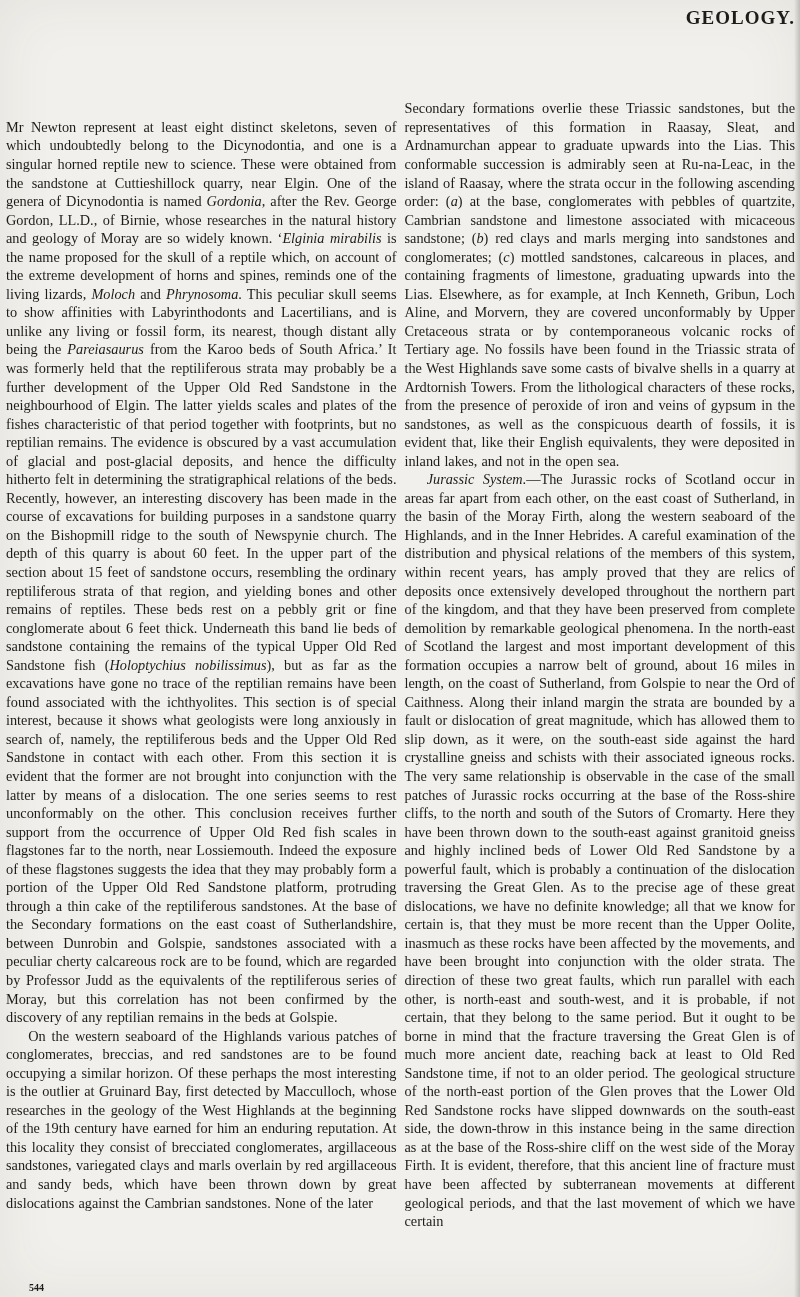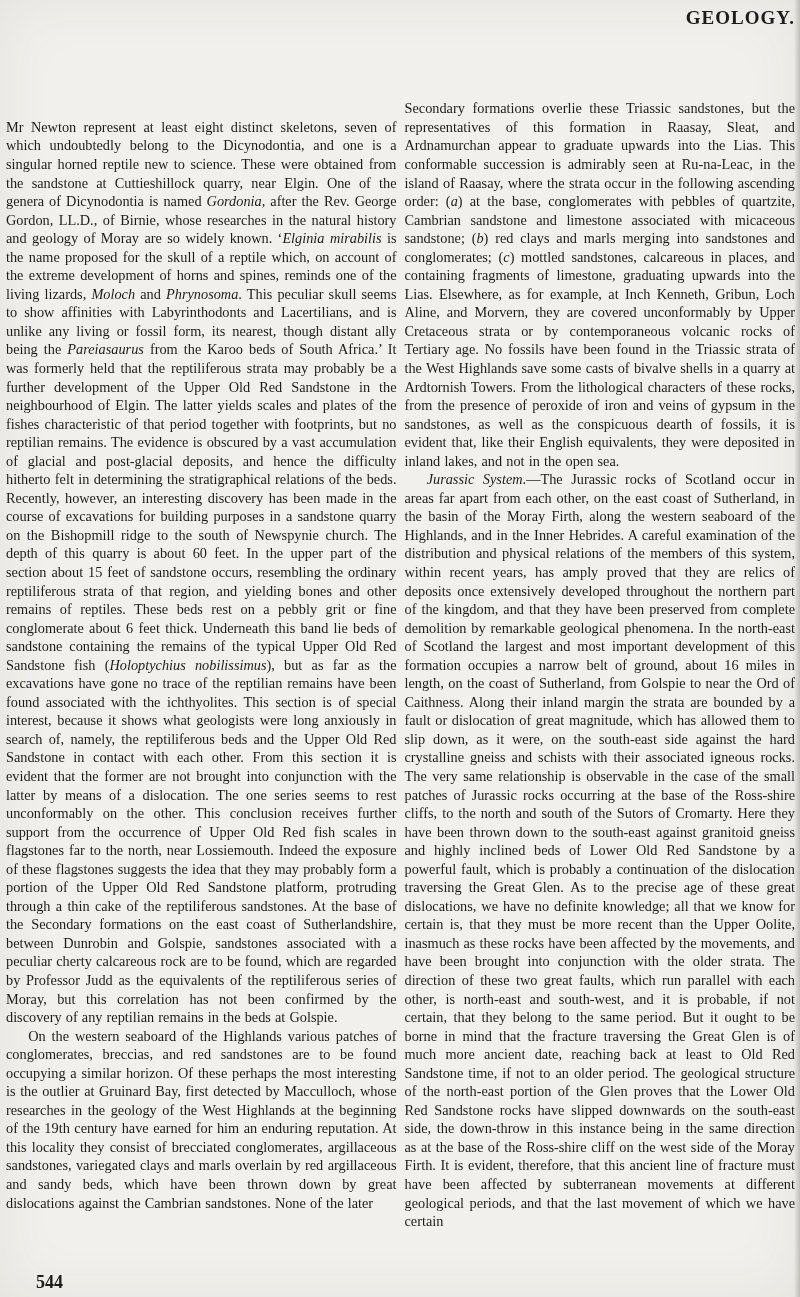--- a/index.html
+++ b/index.html
@@ -49,24 +49,24 @@
     opacity: 0.8;
   }
   .para {
     margin: 0;
     text-align: justify;
     word-spacing: 0.04em;
   }
   .para.indent { text-indent: 1.55em; }
   .page-number {
     position: absolute;
-    left: 36px;
+    left: 29px;
     bottom: 4px;
     font-weight: bold;
-    font-size: 18px;
+    font-size: 10px;
   }
   .scan-edge {
     position: absolute;
     top: 0;
     right: 0;
     width: 6px;
     height: 100%;
     background: linear-gradient(to right, rgba(0,0,0,0), rgba(70,65,58,0.25));
     pointer-events: none;
   }

